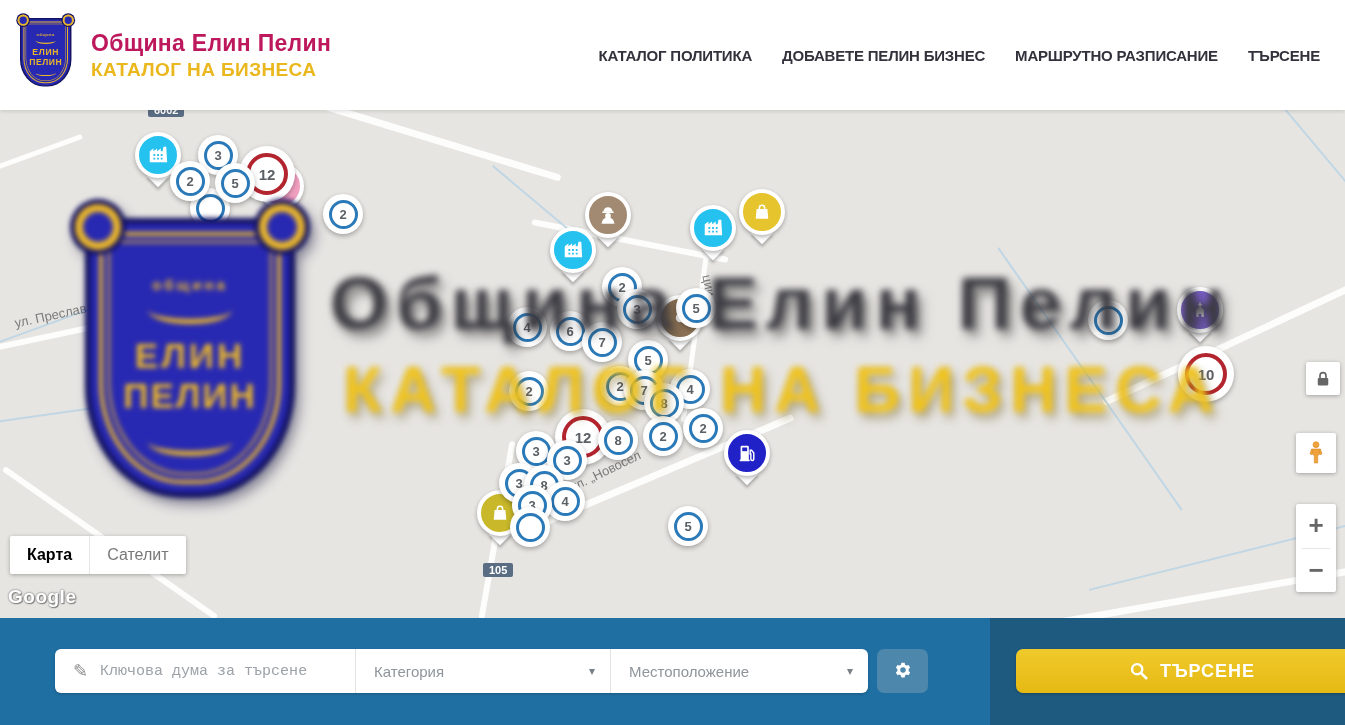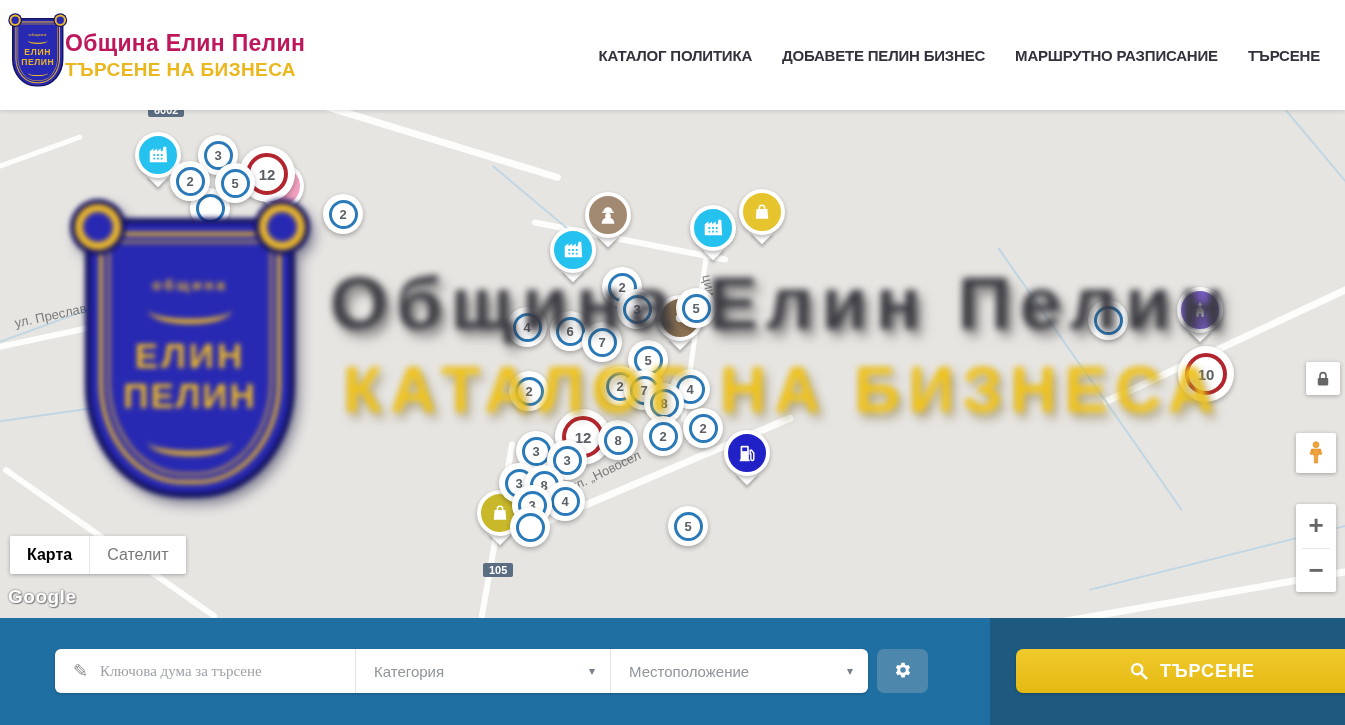--- a/index.html
+++ b/index.html
@@ -2,21 +2,21 @@
 <html><head>
 <meta charset="utf-8">
 <style>
   * { margin:0; padding:0; box-sizing:border-box; }
   body { font-family:"Liberation Sans", sans-serif; background:#fff; }
   .page { position:relative; width:1345px; height:725px; overflow:hidden; background:#e7e5e2; }
 
   
   .header { position:absolute; left:0; top:0; width:1345px; height:110px; background:#fff;
             box-shadow:0 1px 4px rgba(0,0,0,.15); z-index:40; display:flex; align-items:center; }
-  .brand { display:flex; align-items:center; margin-left:12px; cursor:pointer; }
+  .brand { display:flex; align-items:center; gap:18px; margin-left:20px; cursor:pointer; }
   .brand-text .t1 { font-size:23px; font-weight:bold; color:#be185d; letter-spacing:.3px; }
   .brand-text .t2 { font-size:19px; font-weight:bold; color:#eab71d; letter-spacing:.4px; margin-top:2px; }
   .nav { margin-left:auto; margin-right:25px; display:flex; gap:30px; }
   .nav-item { font-size:15px; font-weight:bold; color:#33323c; letter-spacing:-0.2px; cursor:pointer; white-space:nowrap; }
 
   
   .crest-mini { position:relative; width:53px; height:74px; }
   .crest-mini .crest { transform:scale(0.245); transform-origin:0 0; }
   .crest { position:relative; width:210px; height:280px; background:#2829b2;
            border:6px solid #131263; border-radius:30px 30px 46% 46% / 24px 24px 40% 40%; }
@@ -89,21 +89,21 @@
          color:#666; cursor:pointer; }
   .zdiv { height:1px; background:#e6e6e6; margin:0 6px; }
 
   
   .searchbar { position:absolute; left:0; top:618px; width:1345px; height:107px; background:#1f6fa3; z-index:30; }
   .searchbar-right { position:absolute; left:990px; top:0; width:355px; height:107px; background:#1e5a80; }
   .fields { position:absolute; left:55px; top:31px; width:813px; height:44px; background:#fff;
             border-radius:6px; display:flex; box-shadow:0 1px 3px rgba(0,0,0,.2); }
   .f-keyword { width:300px; display:flex; align-items:center; padding-left:18px; gap:12px; }
   .f-keyword input { border:none; outline:none; font-size:15px; color:#737373; width:230px;
-            font-family:Liberation Serif, serif; background:transparent; }
+            font-family:Liberation Mono, monospace; background:transparent; }
   .f-keyword input::placeholder { color:#9da2a8; }
   .pencil { color:#8c8c8c; font-size:18px; }
   .f-drop { position:relative; display:flex; align-items:center; padding-left:18px;
             border-left:1px solid #e3e3e3; font-size:15px; color:#8f959b; cursor:pointer; }
   .f-cat { width:255px; } .f-loc { width:258px; }
   .caret { position:absolute; right:15px; color:#7a8087; font-size:12px; }
   .gear-btn { position:absolute; left:877px; top:31px; width:51px; height:44px; background:#4d87ab;
             border-radius:7px; display:flex; align-items:center; justify-content:center; cursor:pointer; }
   .search-btn { position:absolute; left:1016px; top:31px; width:352px; height:44px;
             background:linear-gradient(#f0ca2c,#e5b913); border-radius:7px; display:flex; align-items:center;
@@ -123,21 +123,21 @@
             <div class="curl r"></div>
           <div class="crest-txt c-top">община</div>
           <div class="orn orn1"></div>
           <div class="crest-txt c-l1">ЕЛИН</div>
           <div class="crest-txt c-l2">ПЕЛИН</div>
           <div class="orn orn2"></div>
         </div>
       </div>
       <div class="brand-text">
         <div class="t1">Община Елин Пелин</div>
-        <div class="t2">ТЪРСЕНЕ НА БИЗНЕСА</div>
+        <div class="t2">КАТАЛОГ НА БИЗНЕСА</div>
       </div>
     </div>
     <div class="nav">
       <div class="nav-item">КАТАЛОГ ПОЛИТИКА</div>
       <div class="nav-item">ДОБАВЕТЕ ПЕЛИН БИЗНЕС</div>
       <div class="nav-item">МАРШРУТНО РАЗПИСАНИЕ</div>
       <div class="nav-item">ТЪРСЕНЕ</div>
     </div>
   </div>
 

